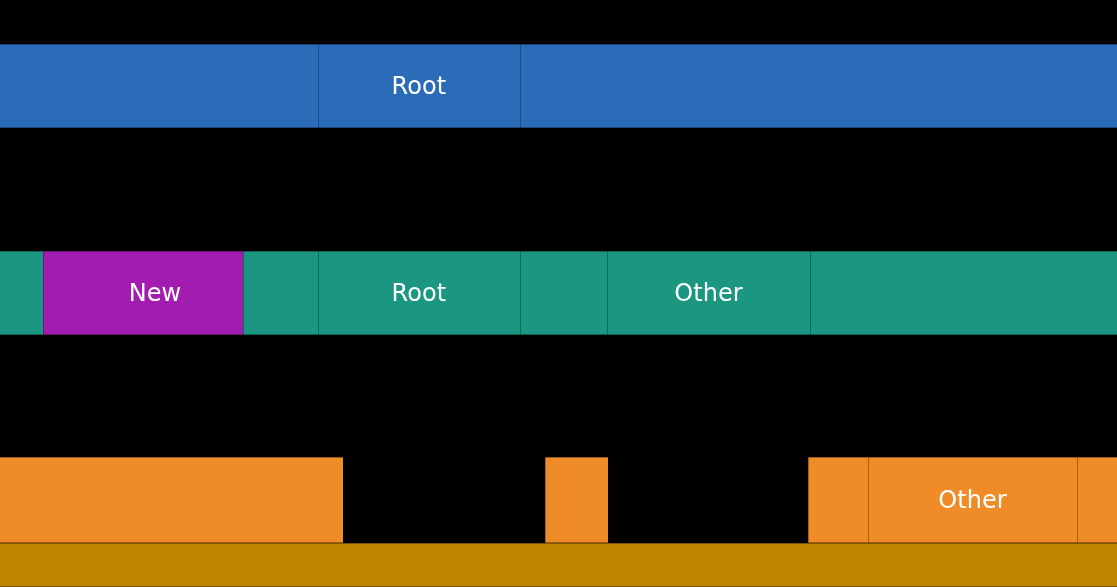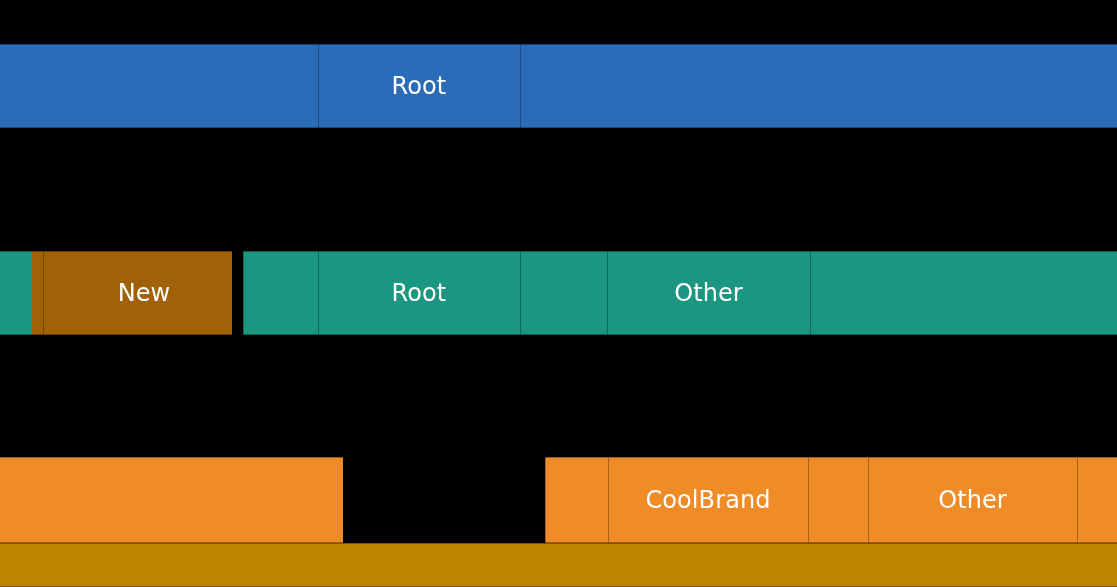--- a/index.html
+++ b/index.html
@@ -82,21 +82,21 @@
         <div class="seam-top"></div>
         <div class="seam-bottom"></div>
       </div>
       <div class="seam" style="left: 520px;"></div>
     </div>
     <div class="level" style="top: 251px; height: 84px;">
       <div class="node" style="left: 0px; width: 43px; background: rgb(27, 150, 128);">
         <div class="seam-top"></div>
         <div class="seam-bottom"></div>
       </div>
-      <div class="node" style="left: 32px; width: 200px; background: #a16207; padding-left: 24px;">
+      <div class="node" style="left: 43px; width: 200px; background: #a21caf; padding-left: 24px;">
         <div class="seam-top"></div>
         <div class="seam-bottom"></div>
         <span class="node-label" style="color: rgb(255, 255, 255);">New</span>
       </div>
       <div class="seam" style="left: 43px;"></div>
       <div class="node" style="left: 243px; width: 75px; background: rgb(27, 150, 128);">
         <div class="seam-top"></div>
         <div class="seam-bottom"></div>
       </div>
       <div class="seam" style="left: 243px;"></div>
@@ -127,25 +127,20 @@
       <div class="node" style="left: 0px; width: 343px; background: rgb(240, 140, 40);">
         <div class="seam-top"></div>
         <div class="seam-bottom"></div>
       </div>
       <div class="seam" style="left: 343px;"></div>
       <div class="node" style="left: 545px; width: 63px; background: rgb(240, 140, 40);">
         <div class="seam-top"></div>
         <div class="seam-bottom"></div>
       </div>
       <div class="seam" style="left: 545px;"></div>
-      <div class="node" style="left: 608px; width: 200px; background: rgb(240, 140, 40);">
-        <div class="seam-top"></div>
-        <div class="seam-bottom"></div>
-        <span class="node-label" style="color: rgb(255, 255, 255);">CoolBrand</span>
-      </div>
       <div class="seam" style="left: 608px;"></div>
       <div class="node" style="left: 808px; width: 60px; background: rgb(240, 140, 40);">
         <div class="seam-top"></div>
         <div class="seam-bottom"></div>
       </div>
       <div class="seam" style="left: 808px;"></div>
       <div class="node" style="left: 868px; width: 209px; background: rgb(240, 140, 40);">
         <div class="seam-top"></div>
         <div class="seam-bottom"></div>
         <span class="node-label" style="color: rgb(255, 255, 255);">Other</span>

